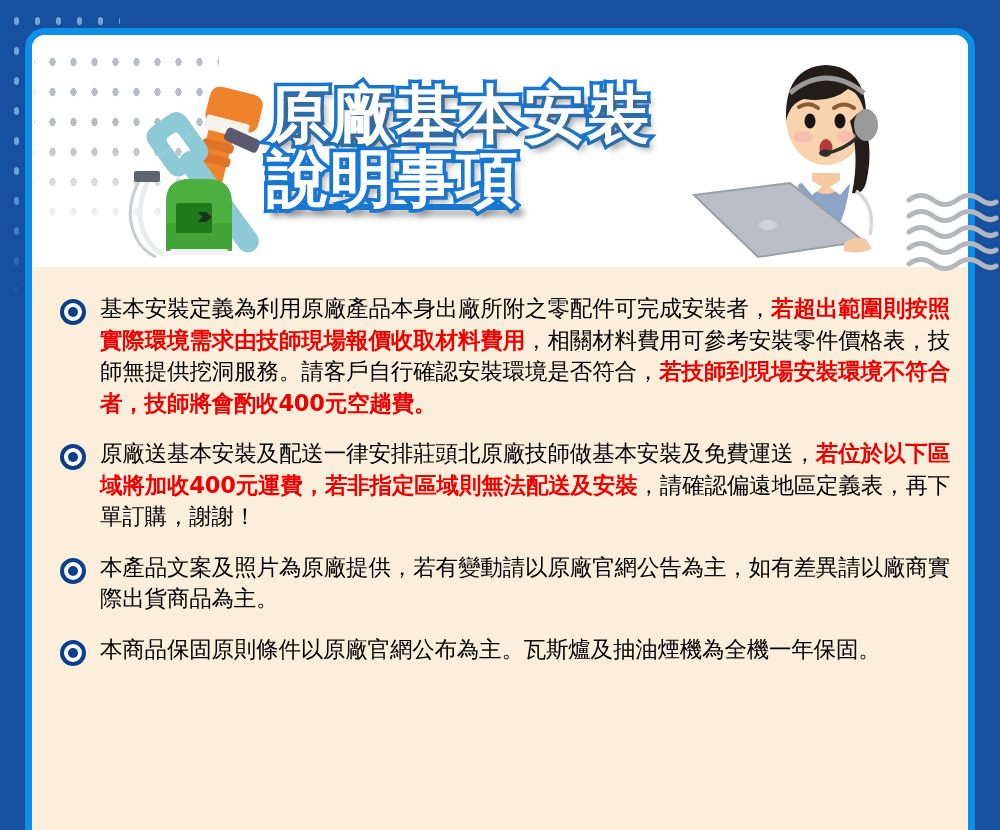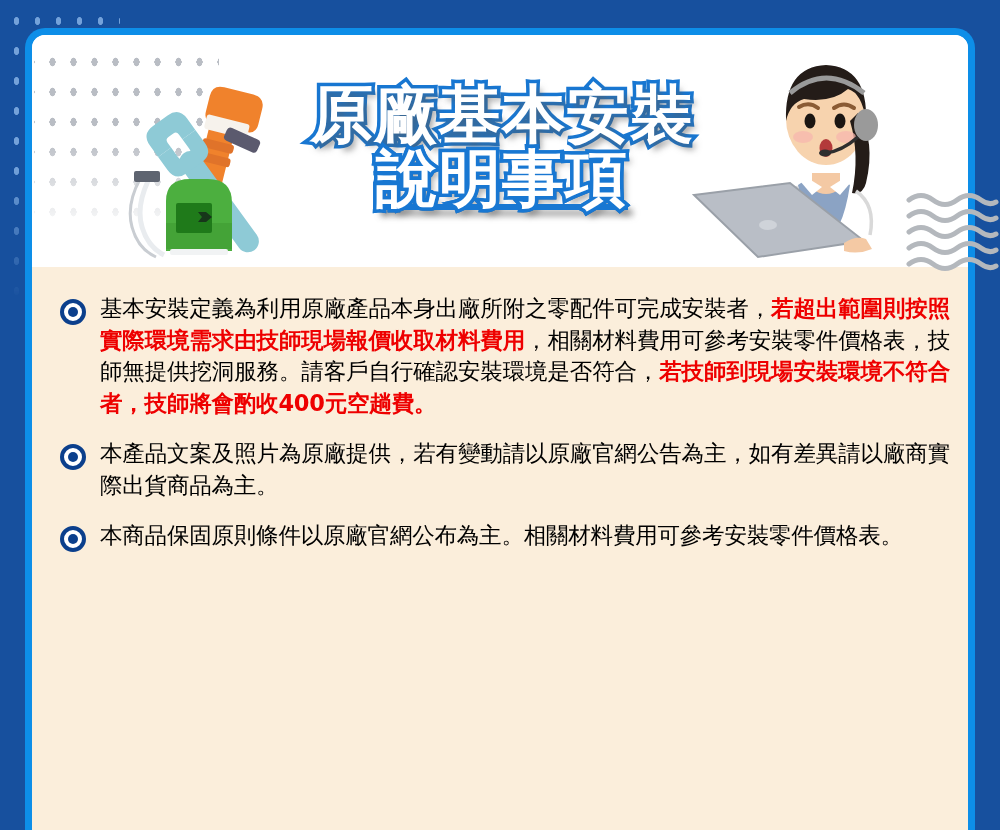--- a/index.html
+++ b/index.html
@@ -73,21 +73,20 @@
     -webkit-mask-image: linear-gradient(to bottom, #000 0%, #000 50%, transparent 100%);
     mask-image: linear-gradient(to bottom, #000 0%, #000 50%, transparent 100%);
   }
 
   
   .title-block {
     position: absolute;
     left: 235px;
     top: 48px;
     width: 470px;
-    text-align: center;
     line-height: 1.02;
     z-index: 6;
   }
   .title-line {
     font-family: "DejaVu Sans", "Liberation Sans", sans-serif;
     font-size: 63px;
     font-weight: bold;
     color: #ffffff;
     letter-spacing: 1px;
     -webkit-text-stroke: 7px #1877d2;
@@ -241,25 +240,29 @@
       </svg>
     </div>
 
     <div class="body">
       <div class="item">
         <div class="bullet"></div>
         <div class="text"><span class="blk">基本安裝定義為利用原廠產品本身出廠所附之零配件可完成安裝者，</span><span class="hl">若超出範圍則按照實際環境需求由技師現場報價收取材料費用</span><span class="blk">，相關材料費用可參考安裝零件價格表，技師無提供挖洞服務。請客戶自行確認安裝環境是否符合，</span><span class="hl">若技師到現場安裝環境不符合者，技師將會酌收400元空趟費。</span></div>
       </div>
       <div class="item">
         <div class="bullet"></div>
+        <div class="text"><span class="blk">原廠送基本安裝及配送一律安排莊頭北原廠技師做基本安裝及免費運送，</span><span class="hl">若位於以下區域將加收400元運費，若非指定區域則無法配送及安裝</span><span class="blk">，請確認偏遠地區定義表，再下單訂購，謝謝！</span></div>
+      </div>
+      <div class="item">
+        <div class="bullet"></div>
         <div class="text"><span class="blk">本產品文案及照片為原廠提供，若有變動請以原廠官網公告為主，如有差異請以廠商實際出貨商品為主。</span></div>
       </div>
       <div class="item">
         <div class="bullet"></div>
-        <div class="text"><span class="blk">本商品保固原則條件以原廠官網公布為主。相關材料費用可參考安裝零件價格表。</span></div>
+        <div class="text"><span class="blk">本商品保固原則條件以原廠官網公布為主。瓦斯爐及抽油煙機為全機一年保固。</span></div>
       </div>
     </div>
 
   </div>
 
   <svg class="waves" viewBox="0 0 95 82">
     <g fill="none" stroke="#b4b8bd" stroke-width="5" stroke-linecap="round">
       <path d="M4 10 q12 -9 24 0 q12 9 24 0 q12 -9 24 0 q8 6 15 2"></path>
       <path d="M4 26 q12 -9 24 0 q12 9 24 0 q12 -9 24 0 q8 6 15 2"></path>
       <path d="M4 42 q12 -9 24 0 q12 9 24 0 q12 -9 24 0 q8 6 15 2"></path>

